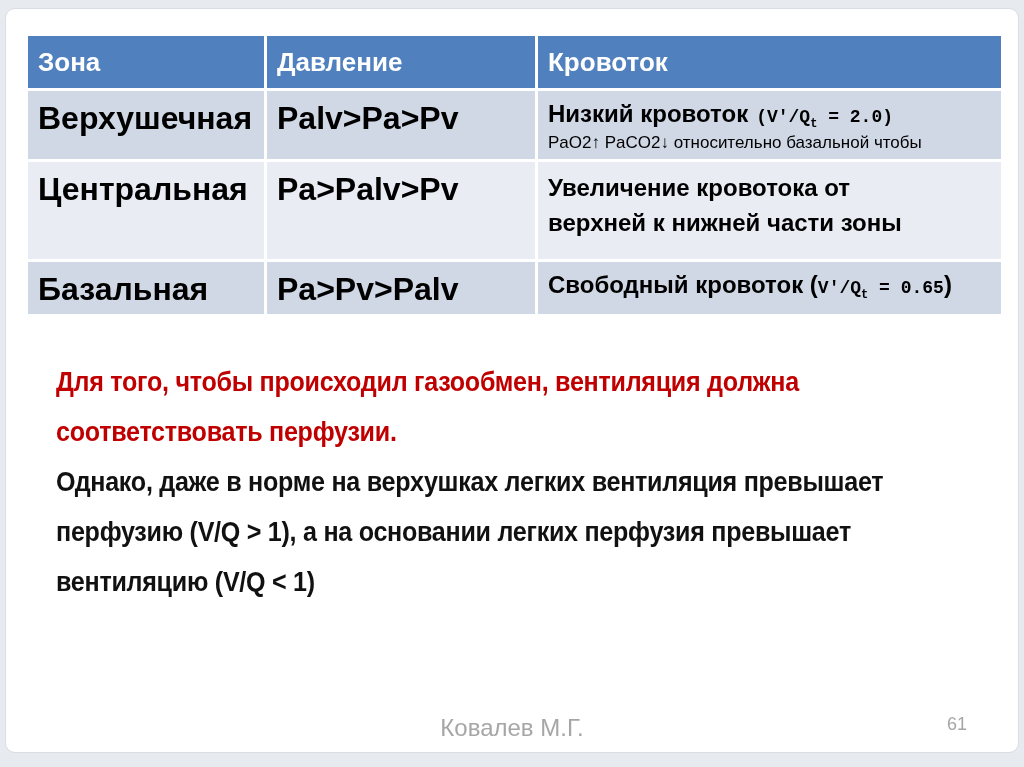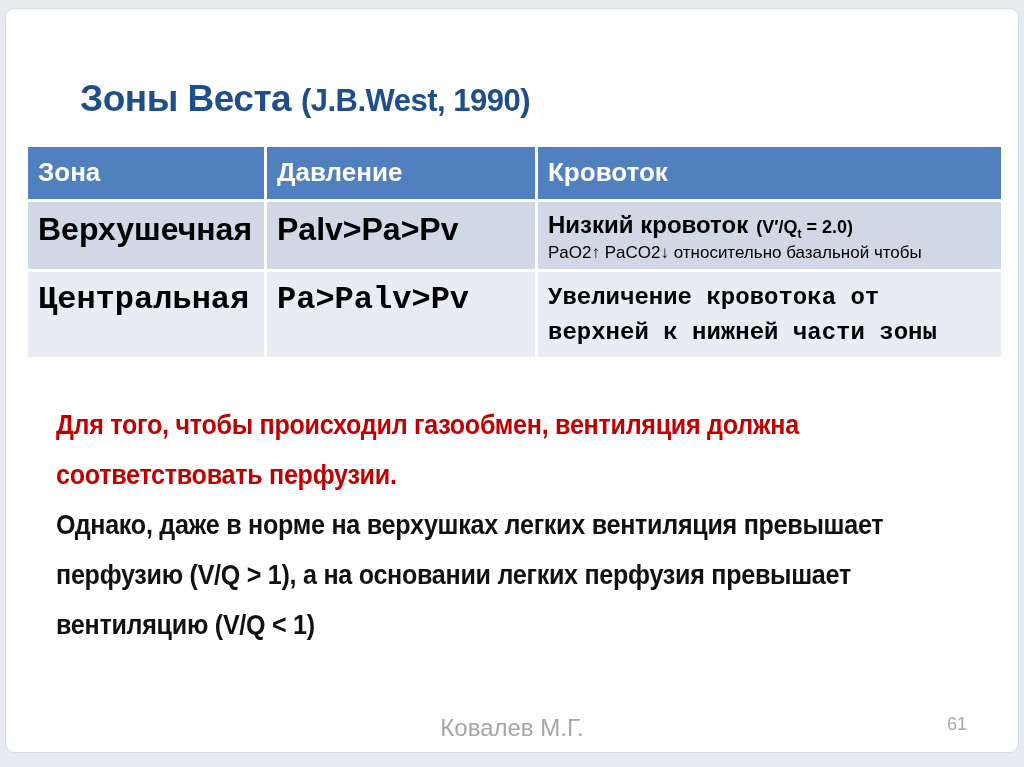--- a/index.html
+++ b/index.html
@@ -37,25 +37,25 @@
     font-size:26px;font-weight:bold;text-align:left;
     height:52px;padding:2px 10px 2px 10px;vertical-align:middle;
   }
   table.zones td{
     vertical-align:top;color:var(--cell_text);
     padding:9px 10px 6px 10px;
   }
   tr.row-dark td{background:var(--row_dark);}
   tr.row-light td{background:var(--row_light);}
   tr.r1 td{height:64px;}
-  tr.r2 td{height:85px;font-family:Liberation Mono, monospace;}
+  tr.r2 td{height:97px;}
   tr.r3 td{height:48px;}
   td.zone-cell,td.pressure-cell{font-size:32px;font-weight:bold;}
   td.flow-cell{font-size:24px;font-weight:bold;line-height:1.2;}
-  .flow-formula{font-size:18px;font-weight:bold;white-space:nowrap;}
+  .flow-formula{font-size:18px;font-weight:bold;white-space:nowrap;font-family:Liberation Mono, monospace;}
   .flow-formula sub{font-size:12px;}
   .flow-gap{margin-left:8px;}
   .flow-note{font-size:17px;font-weight:normal;margin-top:2px;}
   .flow-line{line-height:1.45;}
   .paragraph{margin:40px 0 0 50px;width:900px;}
   .paragraph .line{
     font-size:27px;font-weight:bold;line-height:50px;
     transform:scaleX(0.93);transform-origin:0 50%;
     letter-spacing:-0.3px;white-space:nowrap;
   }
@@ -69,21 +69,20 @@
   .footer .page-number{
     position:absolute;right:51px;top:0;
     color:var(--footer_gray);font-size:18px;
   }
 </style>
 </head>
 <body>
 
 <div class="slide">
 
-  <h1 class="title"><span>Зоны Веста </span><span class="title-sub">(J.B.West, 1990)</span></h1>
 
   <table class="zones">
     <colgroup>
         <col class="c1">
         <col class="c2">
         <col class="c3">
       </colgroup>
     <thead>
       <tr>
         <th>Зона</th>
@@ -101,20 +100,27 @@
         </td>
       </tr>
       <tr class="row-light r2">
         <td class="zone-cell">Центральная</td>
         <td class="pressure-cell">Pa&gt;Palv&gt;Pv</td>
         <td class="flow-cell">
           <div class="flow-line">Увеличение кровотока от</div>
           <div class="flow-line">верхней к нижней части зоны</div>
         </td>
       </tr>
+      <tr class="row-dark r3">
+        <td class="zone-cell">Базальная</td>
+        <td class="pressure-cell">Pa&gt;Pv&gt;Palv</td>
+        <td class="flow-cell">
+          <span>Свободный кровоток (</span><span class="flow-formula"><span>V′/Q</span><sub>t</sub><span> = 0.65</span></span><span>)</span>
+        </td>
+      </tr>
     </tbody>
   </table>
 
   <div class="paragraph">
     <div class="line red">Для того, чтобы происходил газообмен, вентиляция должна</div>
     <div class="line red">соответствовать перфузии.</div>
     <div class="line black">Однако, даже в норме на верхушках легких вентиляция превышает</div>
     <div class="line black">перфузию (V/Q &gt; 1), а на основании легких перфузия превышает</div>
     <div class="line black">вентиляцию (V/Q &lt; 1)</div>
   </div>

